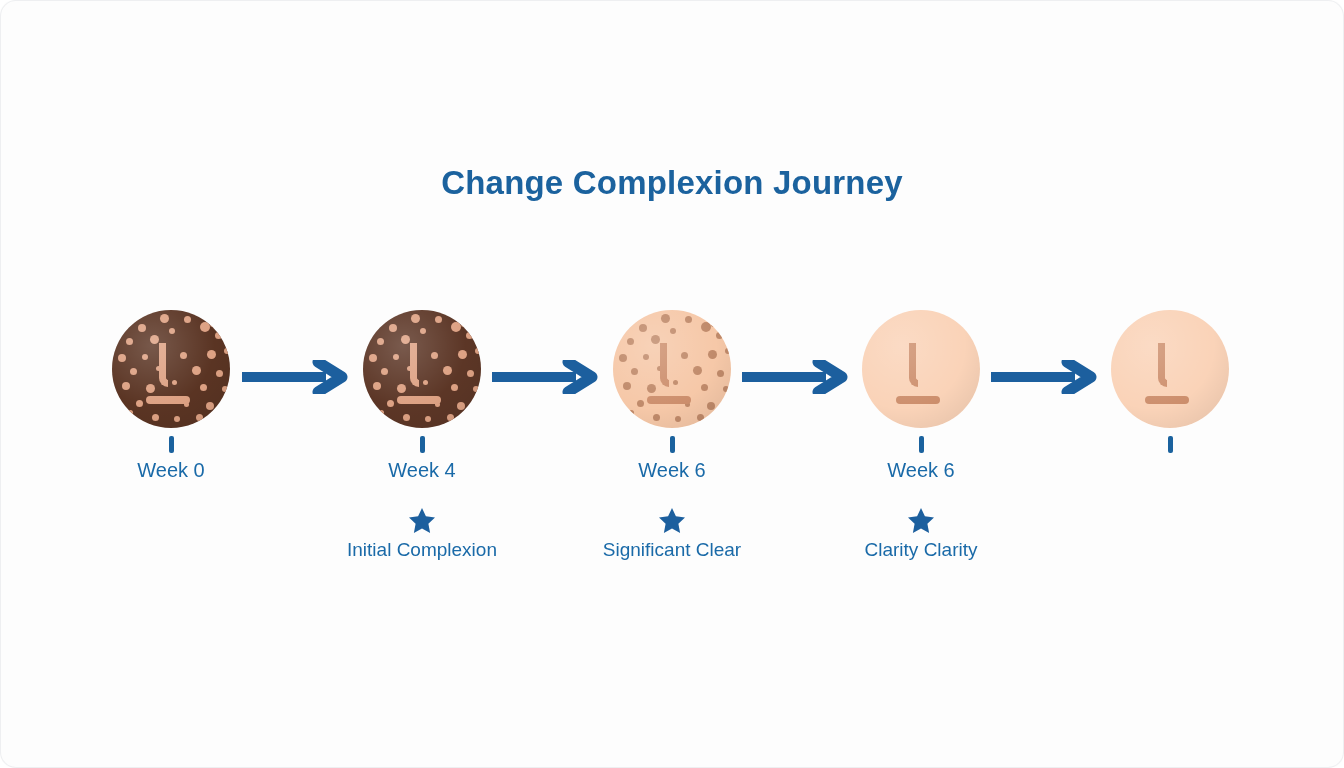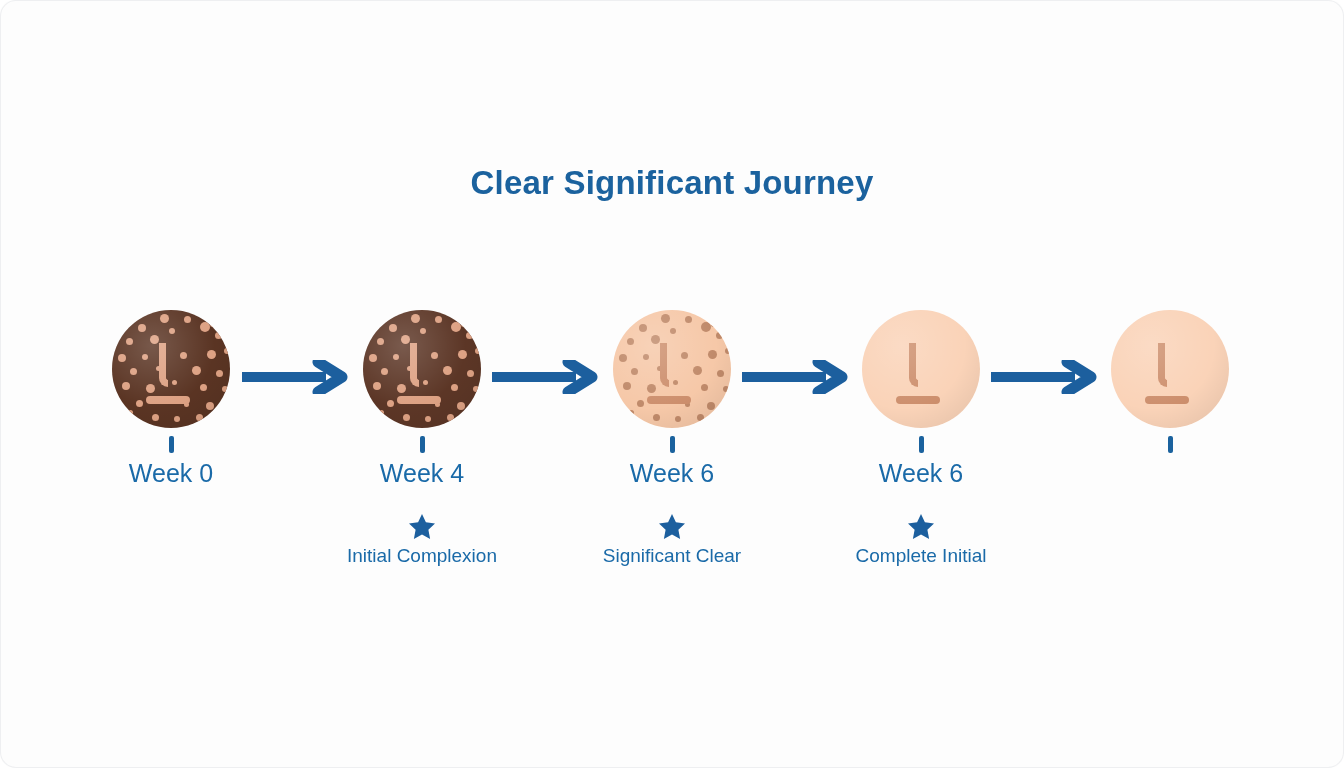--- a/index.html
+++ b/index.html
@@ -102,21 +102,21 @@
 
   .tick {
     width: 5px;
     height: 17px;
     margin: 8px auto 0 auto;
     background: #1b629e;
     border-radius: 2px;
   }
   .stage-label {
     margin-top: 6px;
-    font-size: 25px;
+    font-size: 20px;
     color: #1a6aa8;
   }
 
   .milestone {
     margin-top: 26px;
   }
   .star {
     display: block;
     width: 26px;
     height: 25px;
@@ -135,21 +135,21 @@
     height: 34px;
   }
 </style>
 </head>
 <body>
 
 <div id="canvas">
 
   <div id="frame-edge"></div>
 
-  <div id="page-title">Clear Significant Journey</div>
+  <div id="page-title">Change Complexion Journey</div>
 
   <div id="timeline">
       <div class="stage" style="left: 71px;">
         <div class="face" style="background: rgb(90, 52, 35);">
           <span class="spot" style="left: 48px; top: 4px; width: 9px; height: 9px; background: rgb(221, 161, 131);"></span>
           <span class="spot" style="left: 72px; top: 6px; width: 7px; height: 7px; background: rgb(221, 161, 131);"></span>
           <span class="spot" style="left: 26px; top: 14px; width: 8px; height: 8px; background: rgb(221, 161, 131);"></span>
           <span class="spot" style="left: 57px; top: 18px; width: 6px; height: 6px; background: rgb(221, 161, 131);"></span>
           <span class="spot" style="left: 88px; top: 12px; width: 10px; height: 10px; background: rgb(221, 161, 131);"></span>
           <span class="spot" style="left: 14px; top: 28px; width: 7px; height: 7px; background: rgb(221, 161, 131);"></span>
@@ -297,21 +297,21 @@
           <span class="nose" style="border-color: rgb(205, 143, 109);"></span>
           <span class="mouth" style="background: rgb(205, 143, 109);"></span>
           <span class="face-shade"></span>
         </div>
         <div class="tick"></div>
         <div class="stage-label">Week 6</div>
         <div class="milestone">
           <svg class="star" viewBox="0 0 24 23">
             <polygon fill="#1c5f9e" points="12,0 15.6,7.6 24,8.7 17.9,14.4 19.5,23 12,18.8 4.5,23 6.1,14.4 0,8.7 8.4,7.6"></polygon>
           </svg>
-          <div class="milestone-label">Complete Initial</div>
+          <div class="milestone-label">Clarity Clarity</div>
         </div>
       </div>
       <div class="arrow" style="left: 990.5px;"><svg width="110" height="34" viewBox="0 0 110 34">
           <rect x="0" y="12" width="84" height="10" fill="#1c5f9e"></rect>
           <path d="M76 2 L76 2 L100 17 L76 32" fill="none" stroke="#1c5f9e" stroke-width="11" stroke-linecap="round" stroke-linejoin="round"></path>
         </svg></div>
       <div class="stage" style="left: 1070px;">
         <div class="face" style="background: rgb(250, 211, 184);">
           <span class="nose" style="border-color: rgb(205, 143, 109);"></span>
           <span class="mouth" style="background: rgb(205, 143, 109);"></span>

